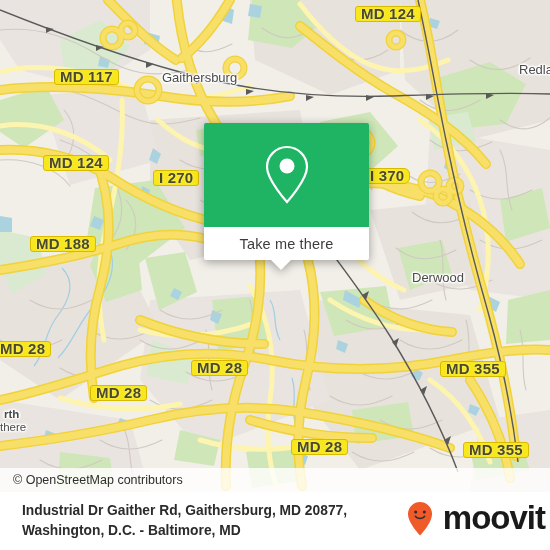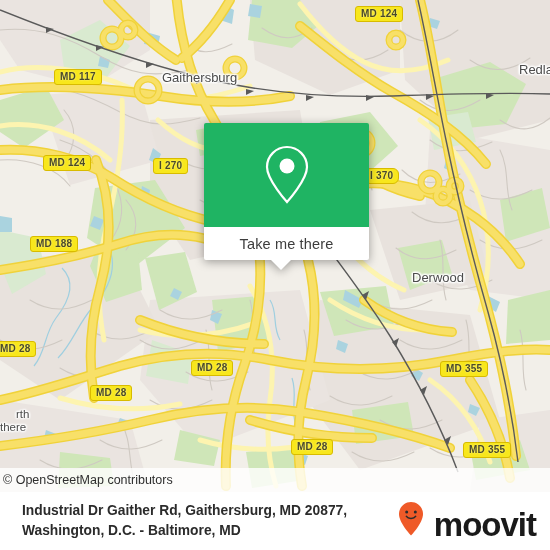--- a/index.html
+++ b/index.html
@@ -15,21 +15,21 @@
   .map-canvas{position:absolute;left:0;top:0;width:550px;height:492px;}
   .map-canvas svg{display:block;}
 
   
   .shield{
     position:absolute;
     background:#f8e71c;
     border:1px solid #d8bb00;
     border-radius:3px;
     color:#4a4a2a;
-    font-size:10px;
+    font-size:15px;
     font-weight:bold;
     letter-spacing:.2px;
     padding:1px 5px 2px 5px;
     line-height:11px;
     white-space:nowrap;
     box-sizing:border-box;
     text-shadow:0 0 2px rgba(255,255,255,.6);
   }
 
   
@@ -66,37 +66,37 @@
     border-left:11px solid transparent;
     border-right:11px solid transparent;
     border-top:11px solid #ffffff;
   }
 
   
   .attrib{
     position:absolute;left:0;top:468px;width:550px;height:24px;
     background:rgba(255,255,255,.80);
     display:flex;align-items:center;
-    box-sizing:border-box;padding-left:3px;
+    box-sizing:border-box;padding-left:13px;
     color:#2e2e2e;font-size:12.5px;
   }
 
   
   .footer{
     position:absolute;left:0;top:492px;width:550px;height:58px;
     background:#ffffff;
     display:flex;align-items:center;justify-content:space-between;
-    box-sizing:border-box;padding:0 14px 0 22px;
+    box-sizing:border-box;padding:0 5px 0 22px;
   }
   .footer-text{
     color:#2b2b2b;font-size:13.8px;font-weight:bold;line-height:20px;
     max-width:390px;
   }
   .footer-text .l2{display:block;}
-  .brand{display:flex;align-items:flex-end;gap:10px;}
+  .brand{display:flex;align-items:flex-start;gap:10px;}
   .brand-word{
     color:#1a1a1a;font-size:33px;font-weight:bold;letter-spacing:-1px;line-height:33px;
   }
 </style>
 </head>
 <body>
 
 <div id="app">
 
   <div class="map-wrap">
@@ -348,34 +348,34 @@
           <polygon points="420,390 427,386 424,395"></polygon>
           <polygon points="444,440 451,436 448,445"></polygon>
         </g>
         <path class="rail" d="M418 0 C428 44 436 92 446 140 C458 198 472 256 488 312 C502 362 512 412 518 462"></path>
       </svg>
     </div>
 
     <div class="shield" style="left:355px;top:6px;">MD 124</div>
     <div class="shield" style="left:54px;top:69px;">MD 117</div>
     <div class="shield" style="left:43px;top:155px;">MD 124</div>
-    <div class="shield" style="left:153px;top:158px;">I 270</div>
+    <div class="shield" style="left:153px;top:170px;">I 270</div>
     <div class="shield" style="left:364px;top:168px;border-radius:6px;">I 370</div>
     <div class="shield" style="left:30px;top:236px;">MD 188</div>
     <div class="shield" style="left:-6px;top:341px;">MD 28</div>
     <div class="shield" style="left:191px;top:360px;">MD 28</div>
     <div class="shield" style="left:440px;top:361px;">MD 355</div>
     <div class="shield" style="left:90px;top:385px;">MD 28</div>
     <div class="shield" style="left:291px;top:439px;">MD 28</div>
     <div class="shield" style="left:463px;top:442px;">MD 355</div>
 
     <div class="place" style="left:162px;top:70px;">Gaithersburg</div>
     <div class="place" style="left:519px;top:62px;">Redla</div>
     <div class="place" style="left:412px;top:270px;">Derwood</div>
-    <div class="place small" style="left:16px;top:408px;">rth</div>
+    <div class="place small" style="left:4px;top:408px;font-weight:bold;">rth</div>
     <div class="place small" style="left:0px;top:421px;">there</div>
 
     <div class="popup">
       <div class="popup-top">
         <span class="popup-pin">
           <svg width="48" height="62" viewBox="0 0 48 62" xmlns="http://www.w3.org/2000/svg">
             <path d="M24 3 C13 3 4 12 4 23 C4 36 24 58 24 58 C24 58 44 36 44 23 C44 12 35 3 24 3 Z" fill="none" stroke="#ffffff" stroke-width="2.2"></path>
             <circle cx="24" cy="22" r="7.5" fill="#ffffff"></circle>
           </svg>
         </span>

